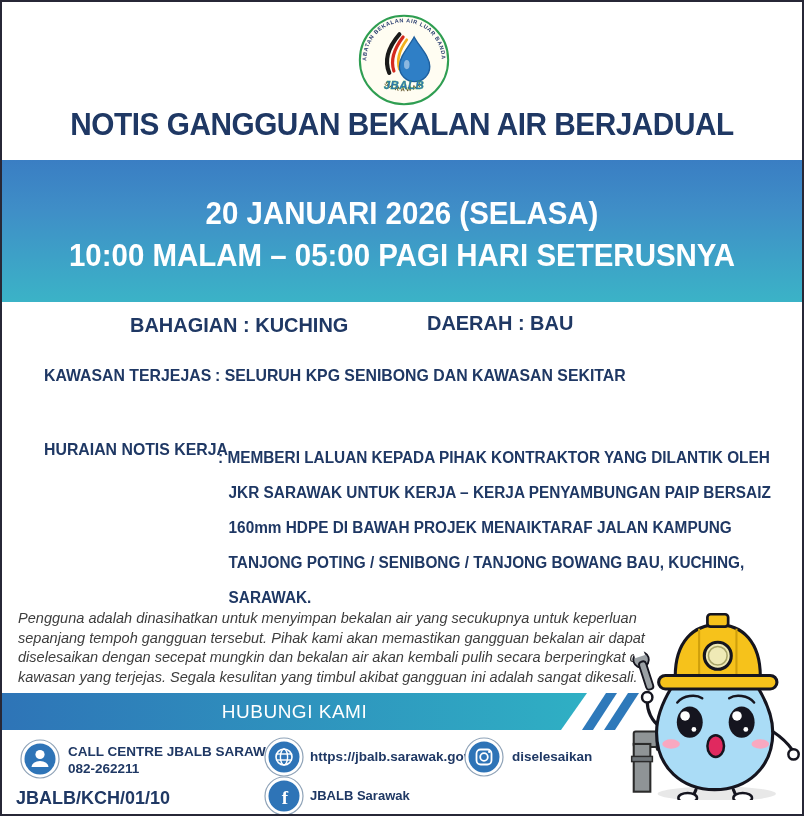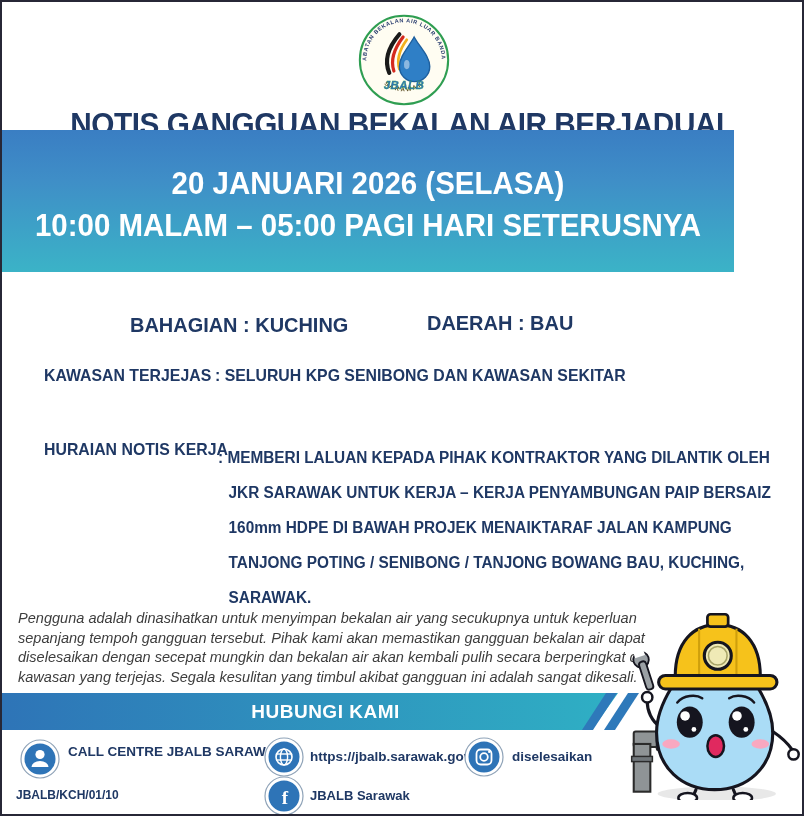--- a/index.html
+++ b/index.html
@@ -17,21 +17,21 @@
   #logo{left:356px;top:12px;width:92px;height:92px;}
   
   #title{
     left:0;top:104px;width:800px;text-align:center;
     font-size:32px;font-weight:bold;color:#1f3864;
     transform:scaleX(.93);transform-origin:center;
     white-space:nowrap;letter-spacing:-.5px;
   }
   
   #banner{
-    left:0;top:128px;width:732px;height:142px;
+    left:0;top:158px;width:800px;height:142px;
     background:linear-gradient(180deg,#3a7ec3 0%,#3f8ec7 35%,#3bb3c7 100%);
     text-align:center;color:#ffffff;font-weight:bold;
   }
   #banner .bline{
     font-size:31px;line-height:42px;white-space:nowrap;
     transform:scaleX(.95);transform-origin:center;
   }
   #banner .bline:first-child{padding-top:33px;}
   
   .navy{color:#1f3864;font-weight:bold;}
@@ -47,31 +47,31 @@
   #advisory{
     left:16px;top:606px;color:#3d3d3d;font-size:15px;font-style:italic;
     transform:scaleX(.97);transform-origin:left;
   }
   #advisory div{line-height:19.5px;white-space:nowrap;}
   
   #contact-bar{
     left:0;top:691px;width:585px;height:37px;
     background:linear-gradient(90deg,#2e74b7,#2fb0c4);
     clip-path:polygon(0 0,100% 0,calc(100% - 26px) 100%,0 100%);
-    color:#fff;font-weight:bold;font-size:19px;line-height:37px;
-    text-align:center;letter-spacing:.5px;padding-left:31px;
+    color:#fff;font-weight:normal;font-size:19px;line-height:37px;
+    text-align:center;letter-spacing:.5px;
   }
   .stripe{top:691px;width:11px;height:37px;background:#2e79ba;transform:skewX(-33deg);}
   #stripe1{left:592px;}
   #stripe2{left:614px;}
   
   .badge{width:40px;height:40px;}
   #icon-call{left:18px;top:737px;}
   #call-text{left:66px;top:741px;font-size:13.5px;line-height:17px;white-space:nowrap;}
-  #reference{left:14px;top:786px;font-size:12px;white-space:nowrap;}
+  #reference{left:14px;top:786px;font-size:18px;white-space:nowrap;}
   #icon-web{left:262px;top:735px;}
   #web-text{left:308px;top:747px;font-size:13.5px;white-space:nowrap;}
   #icon-ig{left:462px;top:735px;}
   #ig-text{left:510px;top:747px;font-size:13.5px;white-space:nowrap;}
   #icon-fb{left:262px;top:774px;}
   #fb-text{left:308px;top:786px;font-size:13px;white-space:nowrap;}
   a.plain{color:#1f3864;text-decoration:none;}
   
   #mascot{left:616px;top:578px;width:184px;height:220px;}
 </style>
@@ -140,20 +140,21 @@
   <div id="stripe2" class="abs stripe"></div>
 
   <svg id="icon-call" class="abs badge" viewBox="0 0 40 40">
     <circle cx="20" cy="20" r="19" fill="#ffffff" stroke="#8fa3b8" stroke-width="1.2"></circle>
     <circle cx="20" cy="20" r="15.5" fill="#2e74b7"></circle>
     <circle cx="20" cy="15.5" r="4.6" fill="#ffffff"></circle>
     <path d="M11.5,28 a8.5,6 0 0 1 17,0 Z" fill="#ffffff"></path>
   </svg>
   <div id="call-text" class="abs navy">
     <div>CALL CENTRE JBALB SARAWAK</div>
+    <div>082-262211</div>
   </div>
   <div id="reference" class="abs navy">JBALB/KCH/01/10</div>
 
   <svg id="icon-web" class="abs badge" viewBox="0 0 40 40">
     <circle cx="20" cy="20" r="19" fill="#ffffff" stroke="#8fa3b8" stroke-width="1.2"></circle>
     <circle cx="20" cy="20" r="15.5" fill="#2e74b7"></circle>
     <circle cx="20" cy="20" r="8" fill="none" stroke="#ffffff" stroke-width="1.6"></circle>
     <ellipse cx="20" cy="20" rx="3.6" ry="8" fill="none" stroke="#ffffff" stroke-width="1.4"></ellipse>
     <line x1="12" y1="17" x2="28" y2="17" stroke="#ffffff" stroke-width="1.4"></line>
     <line x1="12" y1="23" x2="28" y2="23" stroke="#ffffff" stroke-width="1.4"></line>

